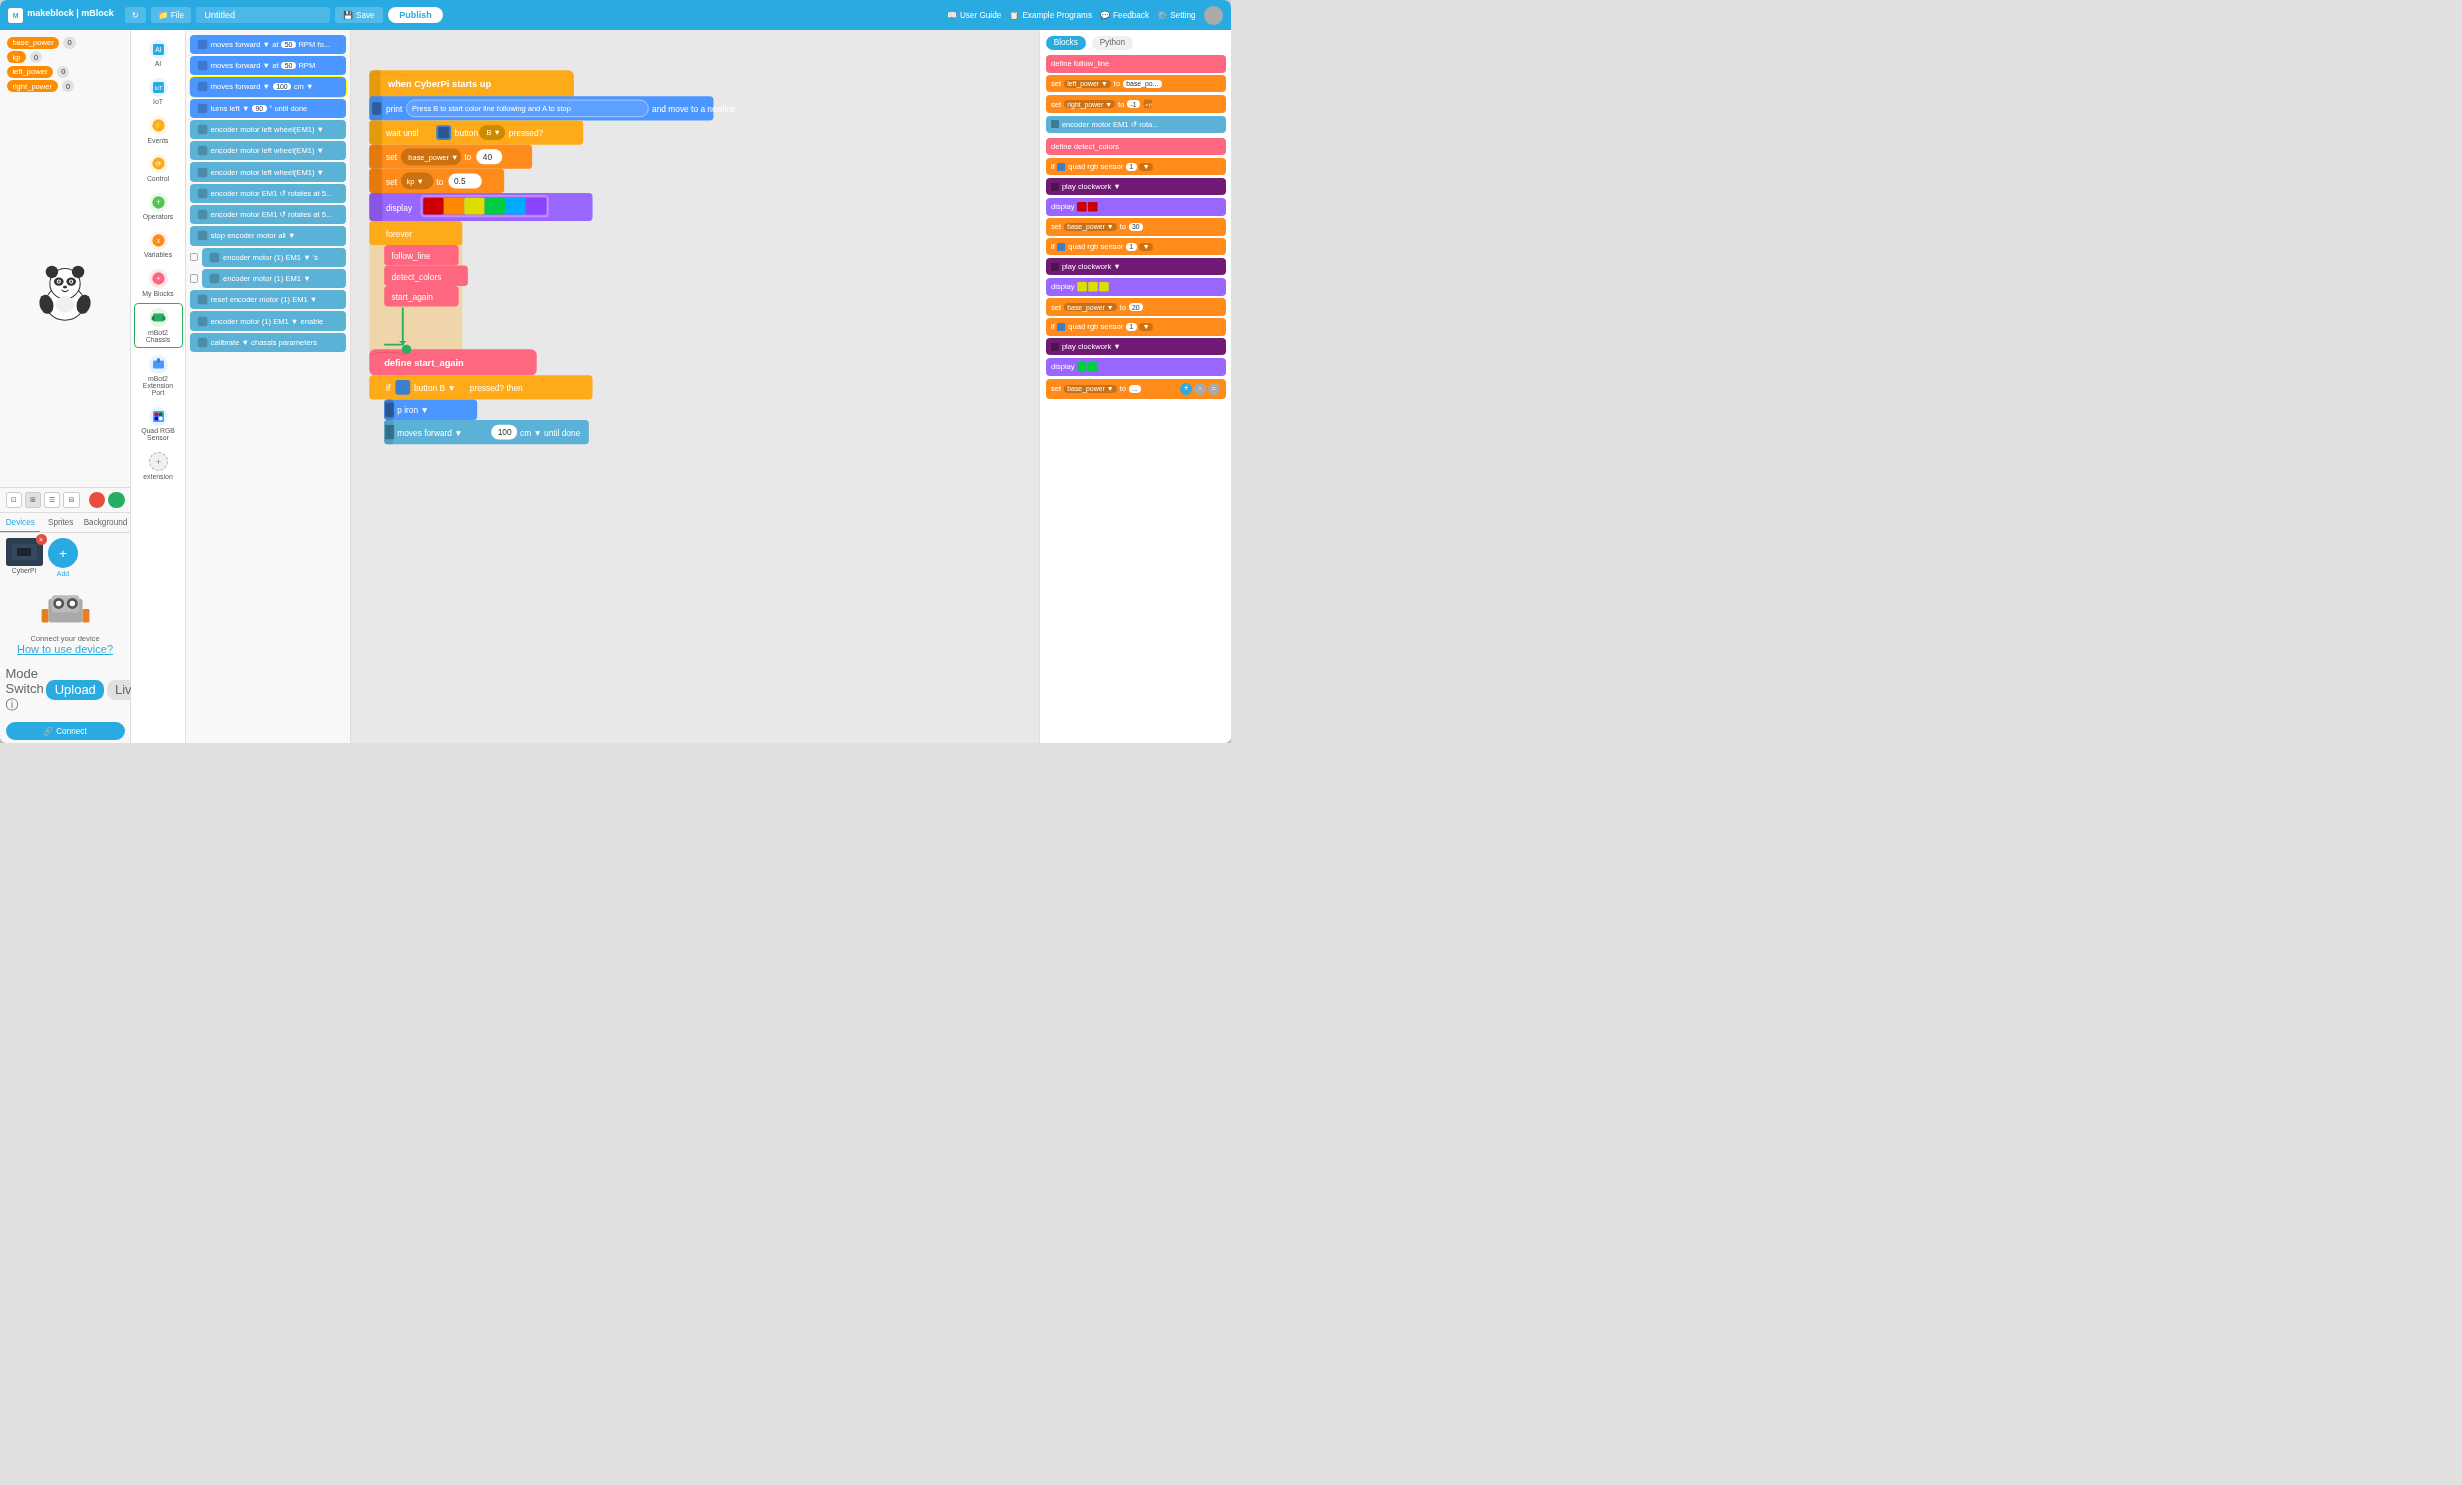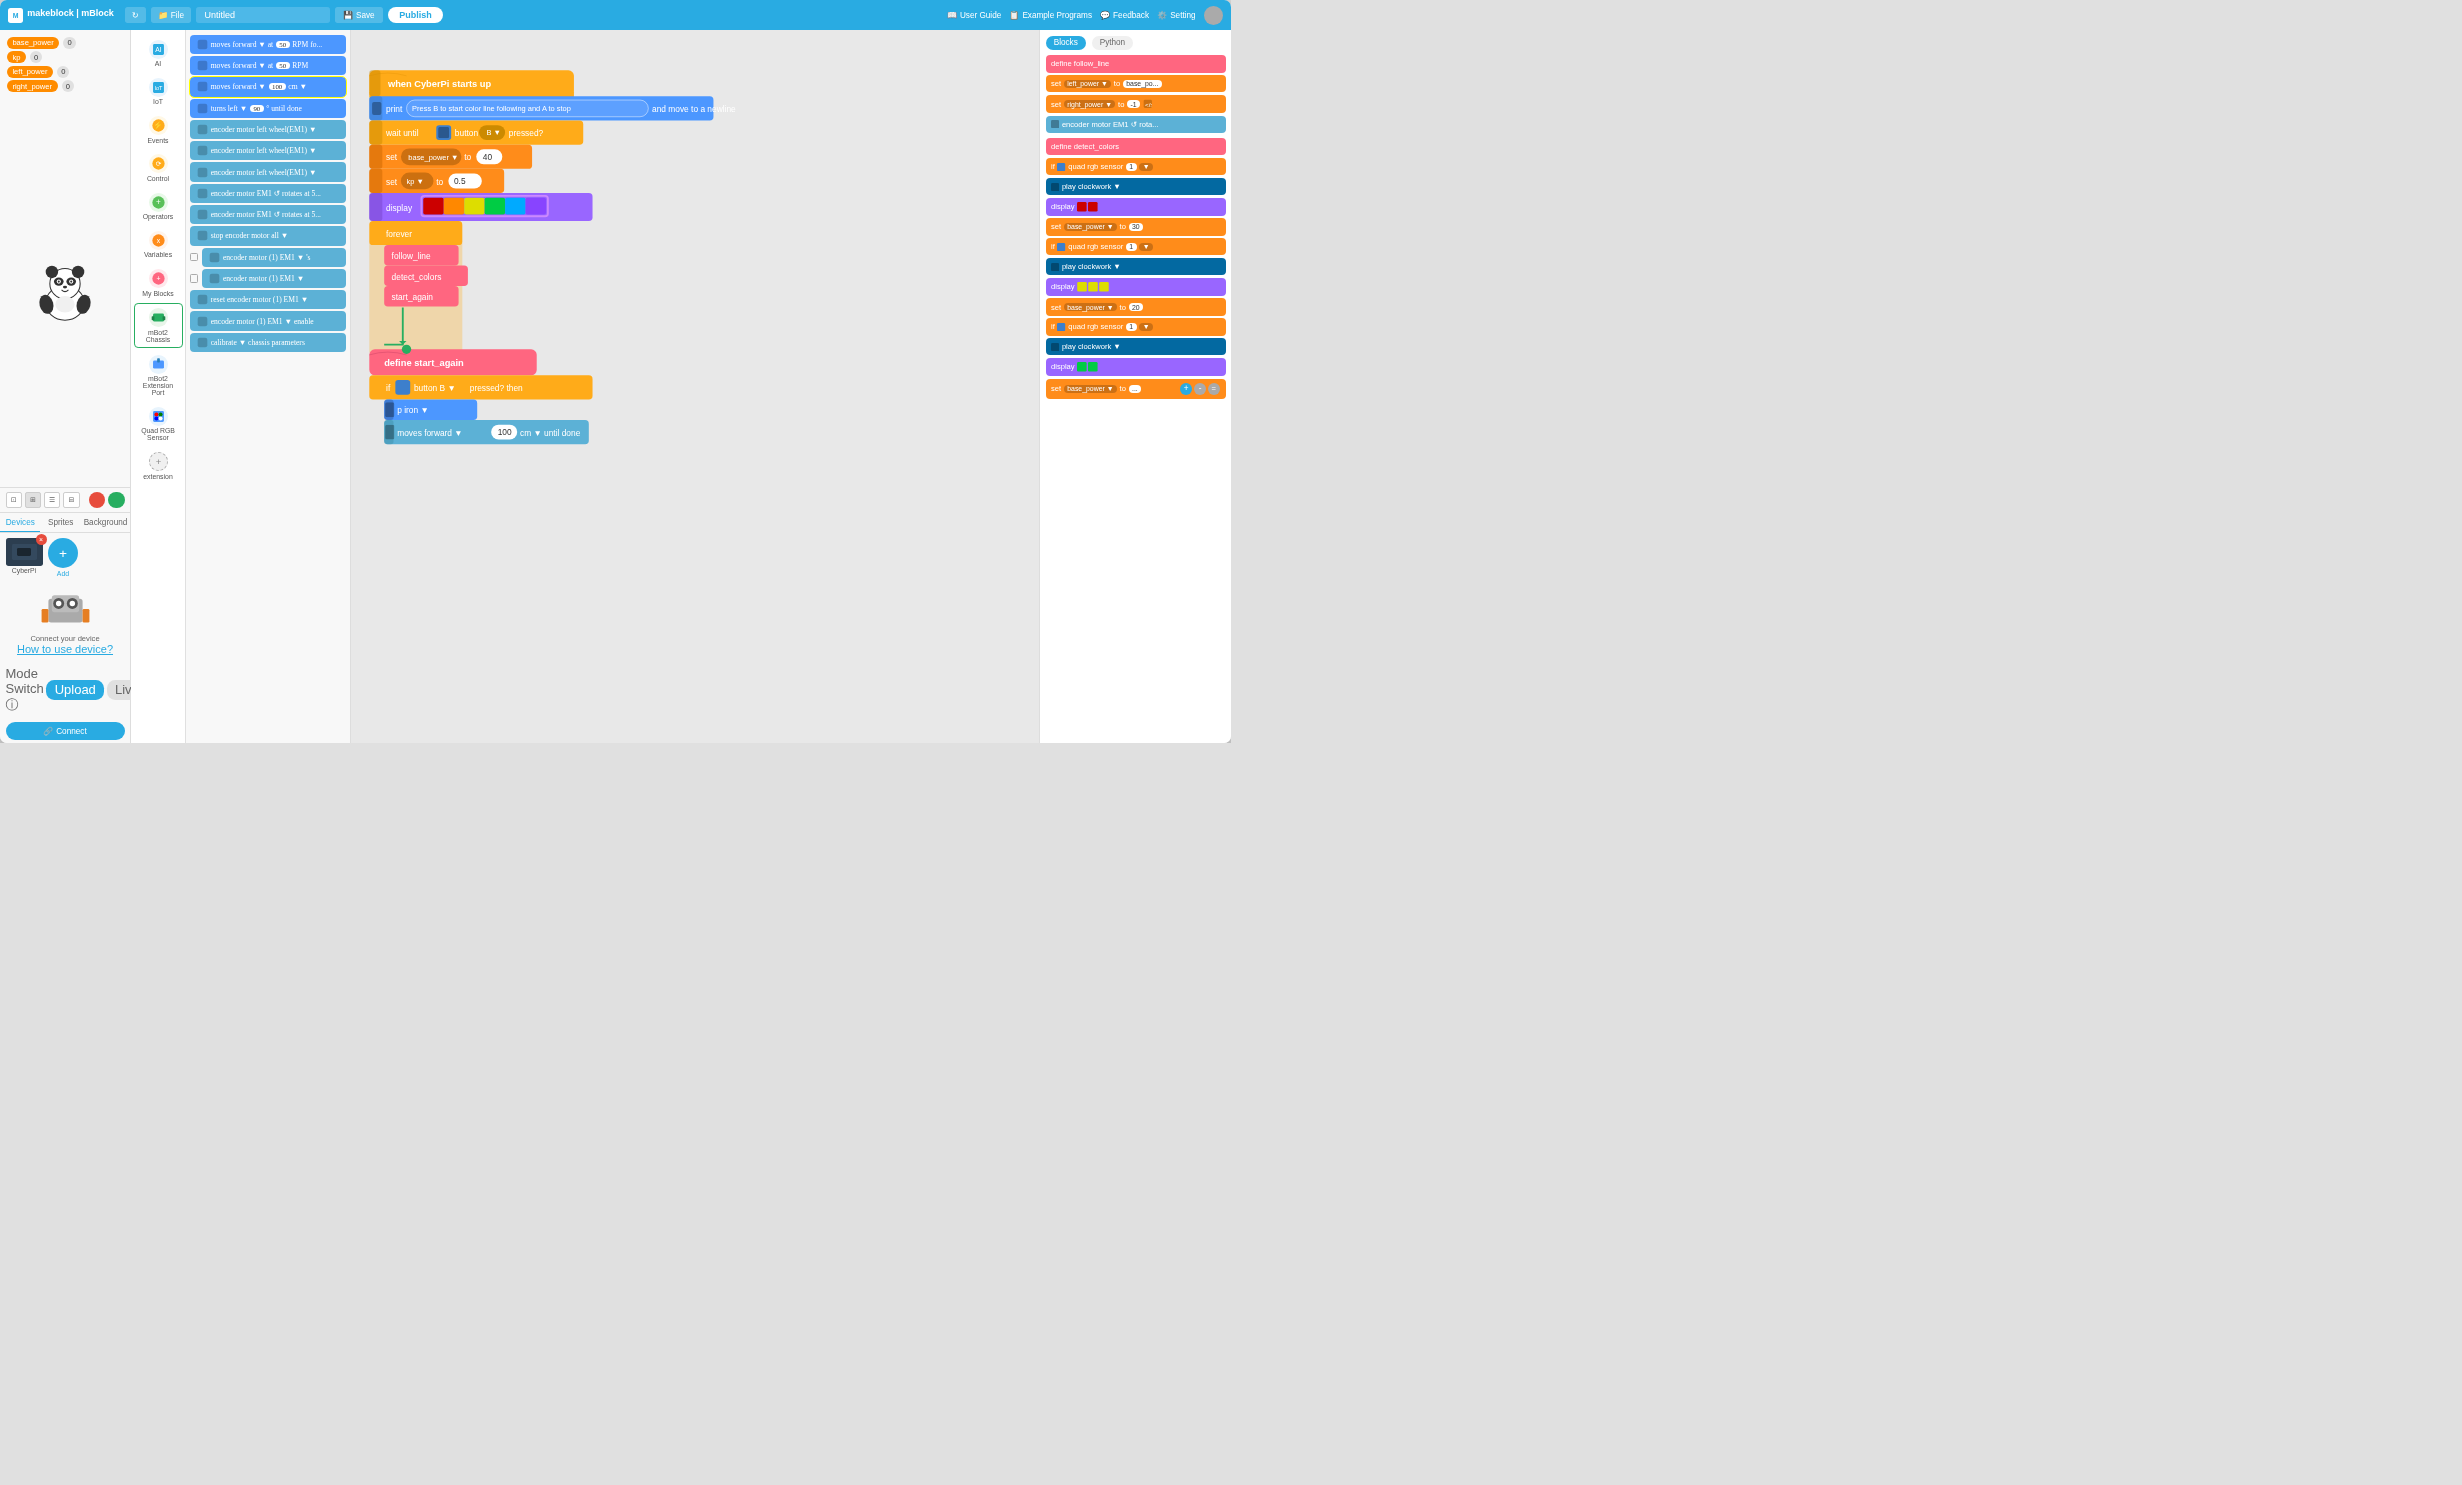--- a/index.html
+++ b/index.html
@@ -368,21 +368,20 @@
     .block-item {
       margin: 2.1px 4.1px;
       border-radius: 4.1px;
       padding: 4.1px 6.9px;
       cursor: pointer;
       font-size: 7.6px;
       color: white;
       display: flex;
       align-items: center;
       gap: 2.7px;
-      font-family: Liberation Serif, serif;
     }
     .block-blue { background: #4C97FF; }
     .block-teal { background: #5CB1D6; }
     .block-item-checkbox {
       display: flex;
       align-items: center;
       gap: 4.1px;
       margin: 2.1px 4.1px;
     }
     .block-checkbox {
@@ -433,21 +432,21 @@
       padding: 4.1px 5.5px;
       font-size: 7.6px;
       color: white;
       margin-bottom: 2.7px;
       display: flex;
       align-items: center;
       gap: 2.7px;
       flex-wrap: wrap;
     }
     .rp-pink { background: #FF6680; }
-    .rp-blue { background: #0369a1; }
+    .rp-blue { background: #701a75; }
     .rp-orange { background: #FF8C1A; }
     .rp-teal { background: #5CB1D6; }
     .rp-purple { background: #9966FF; }
     .rp-input {
       background: white;
       color: #333;
       border-radius: 5.5px;
       padding: 0.7px 3.4px;
       font-size: 6.9px;
     }

